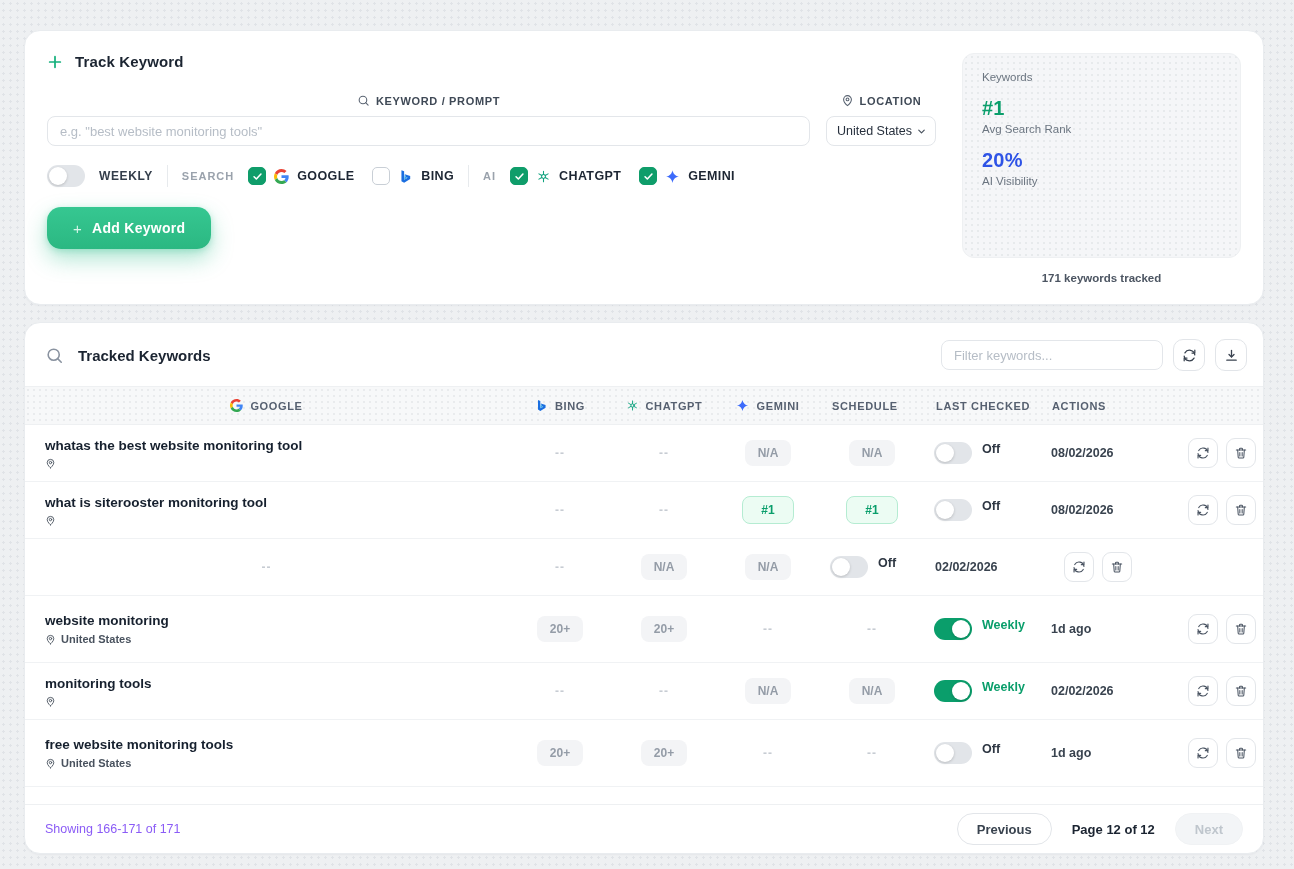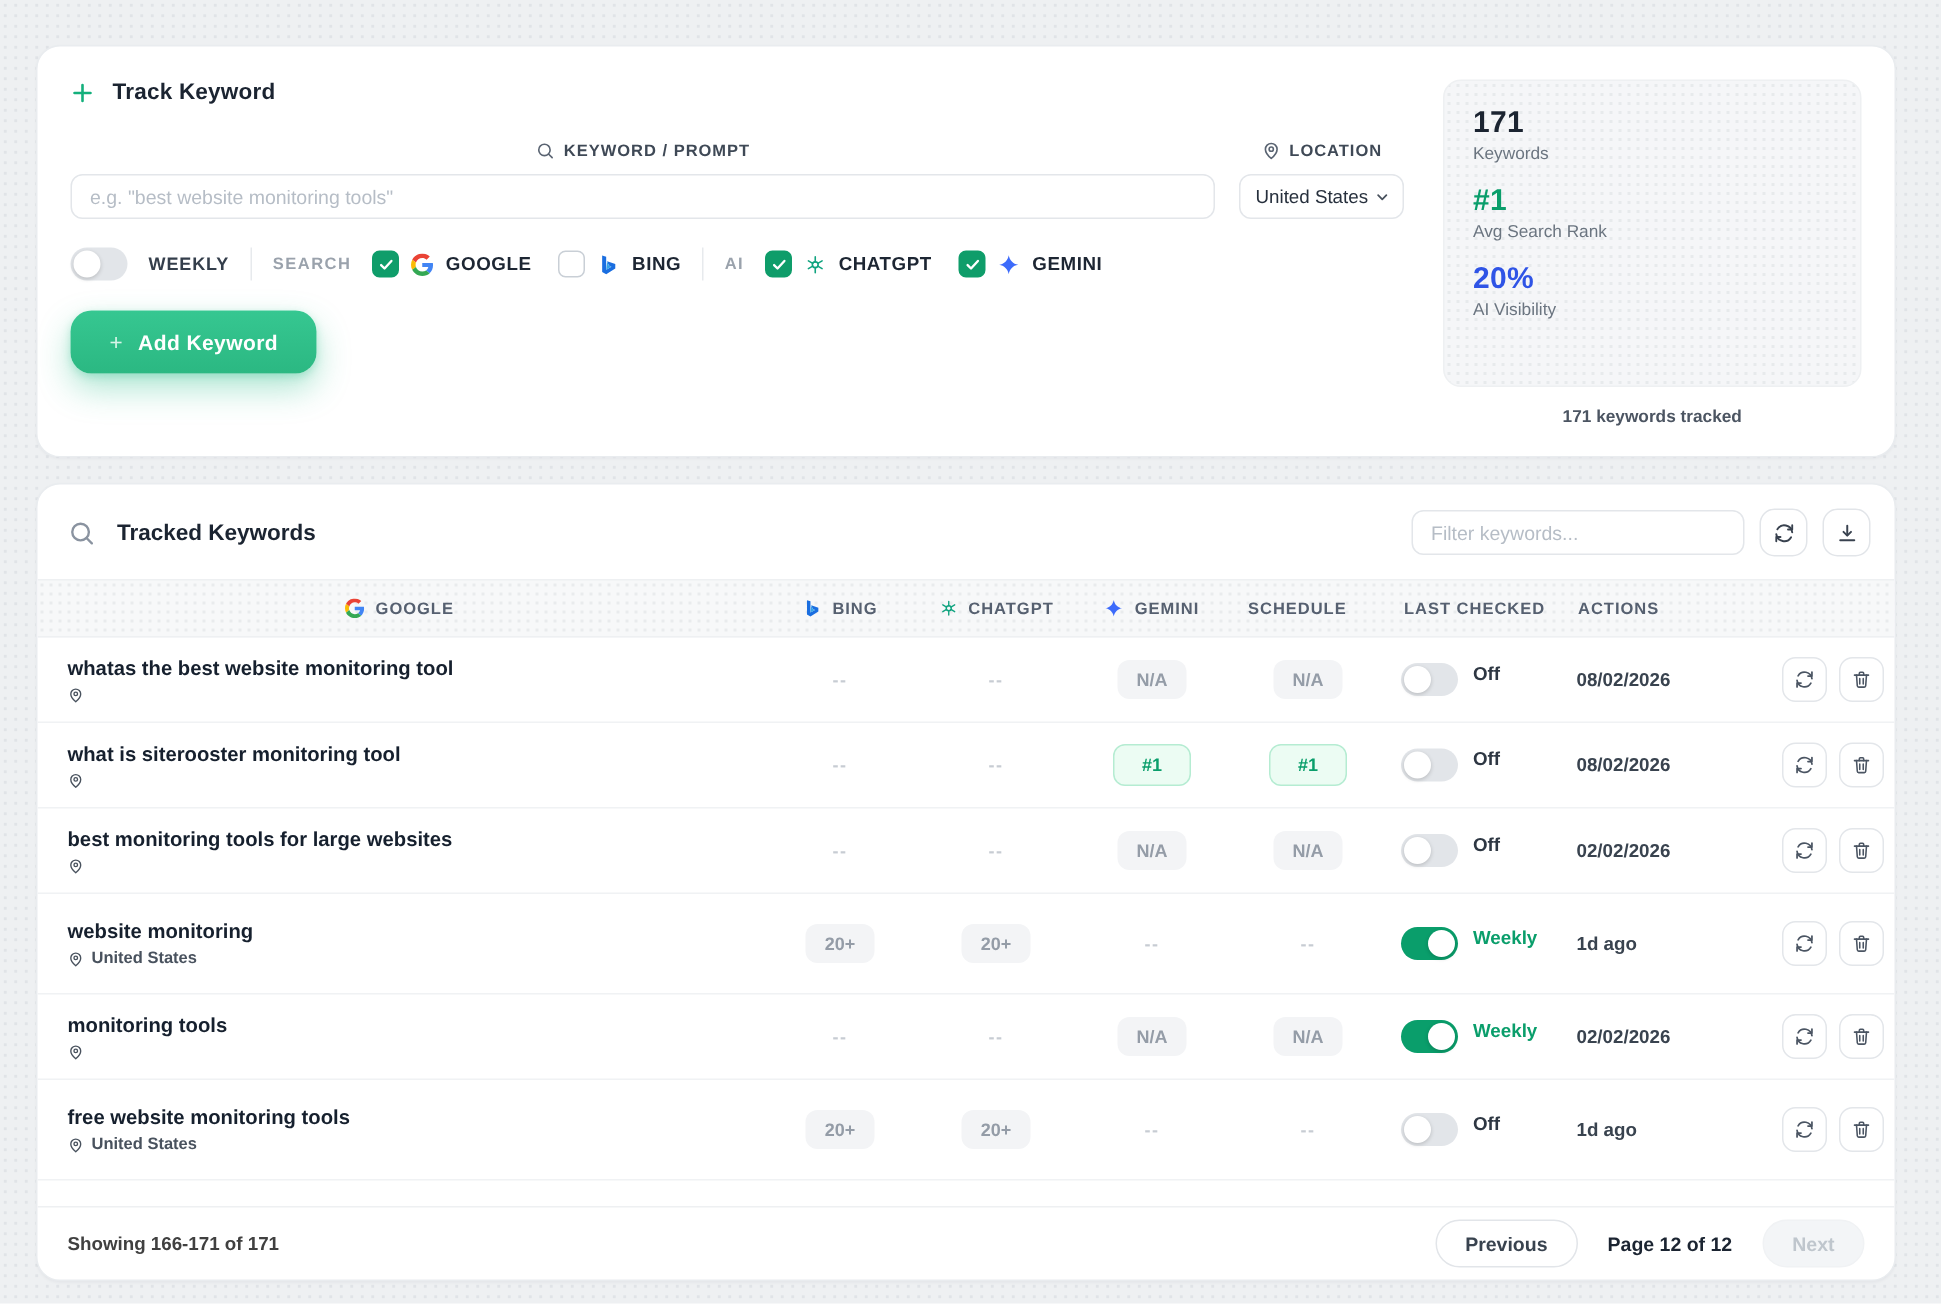--- a/index.html
+++ b/index.html
@@ -119,21 +119,21 @@
   .sched-cell { display:flex; align-items:flex-start; gap:10px; padding-left:10px; }
   .sched-label-off { font-size:12.5px; font-weight:600; color:#2e3743; }
   .sched-label-on { font-size:12.5px; font-weight:700; color:#0a9e6b; }
   .date-cell { padding-left:11px; font-size:12.5px; font-weight:600; color:#39434f; }
   .actions-cell { display:flex; gap:8px; padding-left:24px; }
   .row-btn { width:30px; height:30px; border-radius:9px; border:1px solid #e3e6ea; background:#fff;
     display:inline-flex; align-items:center; justify-content:center; color:#4b5563; cursor:pointer; }
   .row-btn .ic { width:14px; height:14px; }
   .tfoot { border-top:1px solid #eef0f2; height:49px; display:flex; align-items:center;
     justify-content:space-between; padding:0 20px 0 20px; }
-  .showing { font-size:12.5px; font-weight:700; color:#404040; }
+  .showing { font-size:12.5px; font-weight:400; color:#8b5cf6; }
   .pager { display:flex; align-items:center; gap:20px; }
   .page-btn { height:32px; padding:0 19px; border-radius:16px; font-family:inherit; font-size:13px;
     font-weight:600; cursor:pointer; }
   .page-btn.prev { background:#fff; border:1px solid #e2e5e9; color:#39434f; }
   .page-btn.next { background:#f3f5f7; border:1px solid #f0f2f4; color:#bfc6cd; cursor:default; }
   .page-indicator { font-size:13px; font-weight:800; color:#1b2431; }
 </style>
 </head>
 <body>
 
@@ -256,21 +256,20 @@
           </div>
       </div>
       <button class="add-btn">
         <span class="plus">+</span>
         <span>Add Keyword</span>
       </button>
     </div>
     <div class="track-right">
       <div class="stats-panel" id="stats-panel">
           <div class="stat">
-            <div class="stat-value" style="color: rgb(27, 36, 49);">171</div>
             <div class="stat-label">Keywords</div>
           </div>
           <div class="stat">
             <div class="stat-value" style="color: rgb(10, 158, 107);">#1</div>
             <div class="stat-label">Avg Search Rank</div>
           </div>
           <div class="stat">
             <div class="stat-value" style="color: rgb(47, 84, 230);">20%</div>
             <div class="stat-label">AI Visibility</div>
           </div>
@@ -467,32 +466,20 @@
                   <path d="M9.5 7V5a1.2 1.2 0 0 1 1.2-1.2h2.6A1.2 1.2 0 0 1 14.5 5v2"></path>
                   <path d="M6.3 7l.9 12.2a1.6 1.6 0 0 0 1.6 1.5h6.4a1.6 1.6 0 0 0 1.6-1.5L17.7 7"></path>
                   <path d="M10 11v6M14 11v6"></path>
                 </svg>
               </span>
       </button>
     </div>
   </div>
 
   <div class="tk-grid trow">
-    <div class="kw-cell">
-      <div class="kw-text">best monitoring tools for large websites</div>
-      <div class="kw-loc" hidden="">
-        <span class="ic">
-                <svg viewBox="0 0 24 24" fill="none" stroke="currentColor" stroke-width="2" stroke-linecap="round" stroke-linejoin="round">
-                  <path d="M12 21.5s-7.2-5.8-7.2-11.3a7.2 7.2 0 1 1 14.4 0C19.2 15.7 12 21.5 12 21.5z"></path>
-                  <circle cx="12" cy="10" r="2.6"></circle>
-                </svg>
-              </span>
-        <span></span>
-      </div>
-    </div>
     <div class="rank-cell">
             <span class="dash">--</span>
           </div>
     <div class="rank-cell">
             <span class="dash">--</span>
           </div>
     <div class="rank-cell">
             <span class="badge badge-gray">N/A</span>
           </div>
     <div class="rank-cell">

